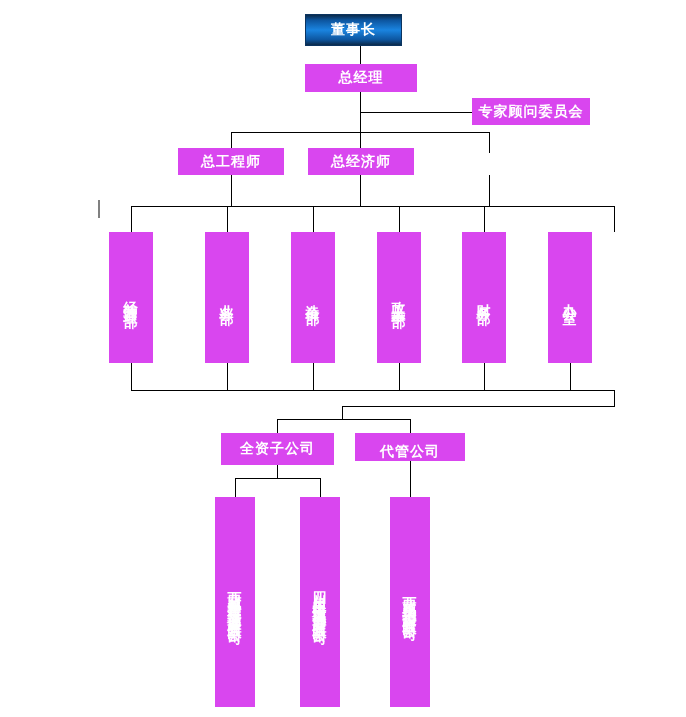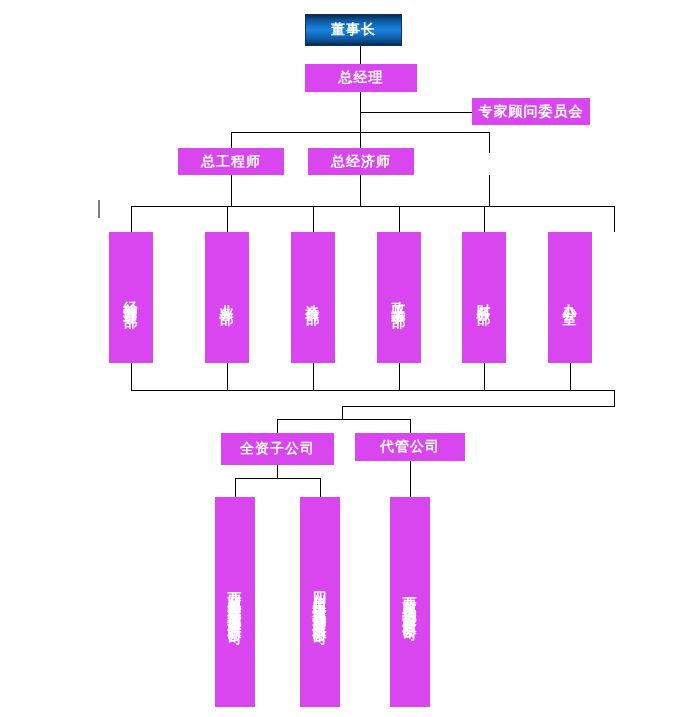--- a/index.html
+++ b/index.html
@@ -148,21 +148,21 @@
   <div class="box v" style="left:462px; top:232px; width:44px; height:131px;">
     <span>财务部</span>
   </div>
   <div class="box v" style="left:548px; top:232px; width:44px; height:131px;">
     <span>办公室</span>
   </div>
 
   <div class="box h" style="left:221px; top:433px; width:113px; height:32px;">
     <span>全资子公司</span>
   </div>
-  <div class="box h" style="left:355px; top:433px; width:110px; height:28px;">
+  <div class="box h" style="left:355px; top:433px; width:110px; height:28px;align-items:flex-end;">
     <span>代管公司</span>
   </div>
 
   <div class="box v" style="left:215px; top:497px; width:40px; height:210px;">
     <span>西藏鉴科工程建设监理有限公司</span>
   </div>
   <div class="box v" style="left:300px; top:497px; width:40px; height:210px;">
     <span>四川星田建设项目管理有限公司</span>
   </div>
   <div class="box v" style="left:390px; top:497px; width:40px; height:210px;">

